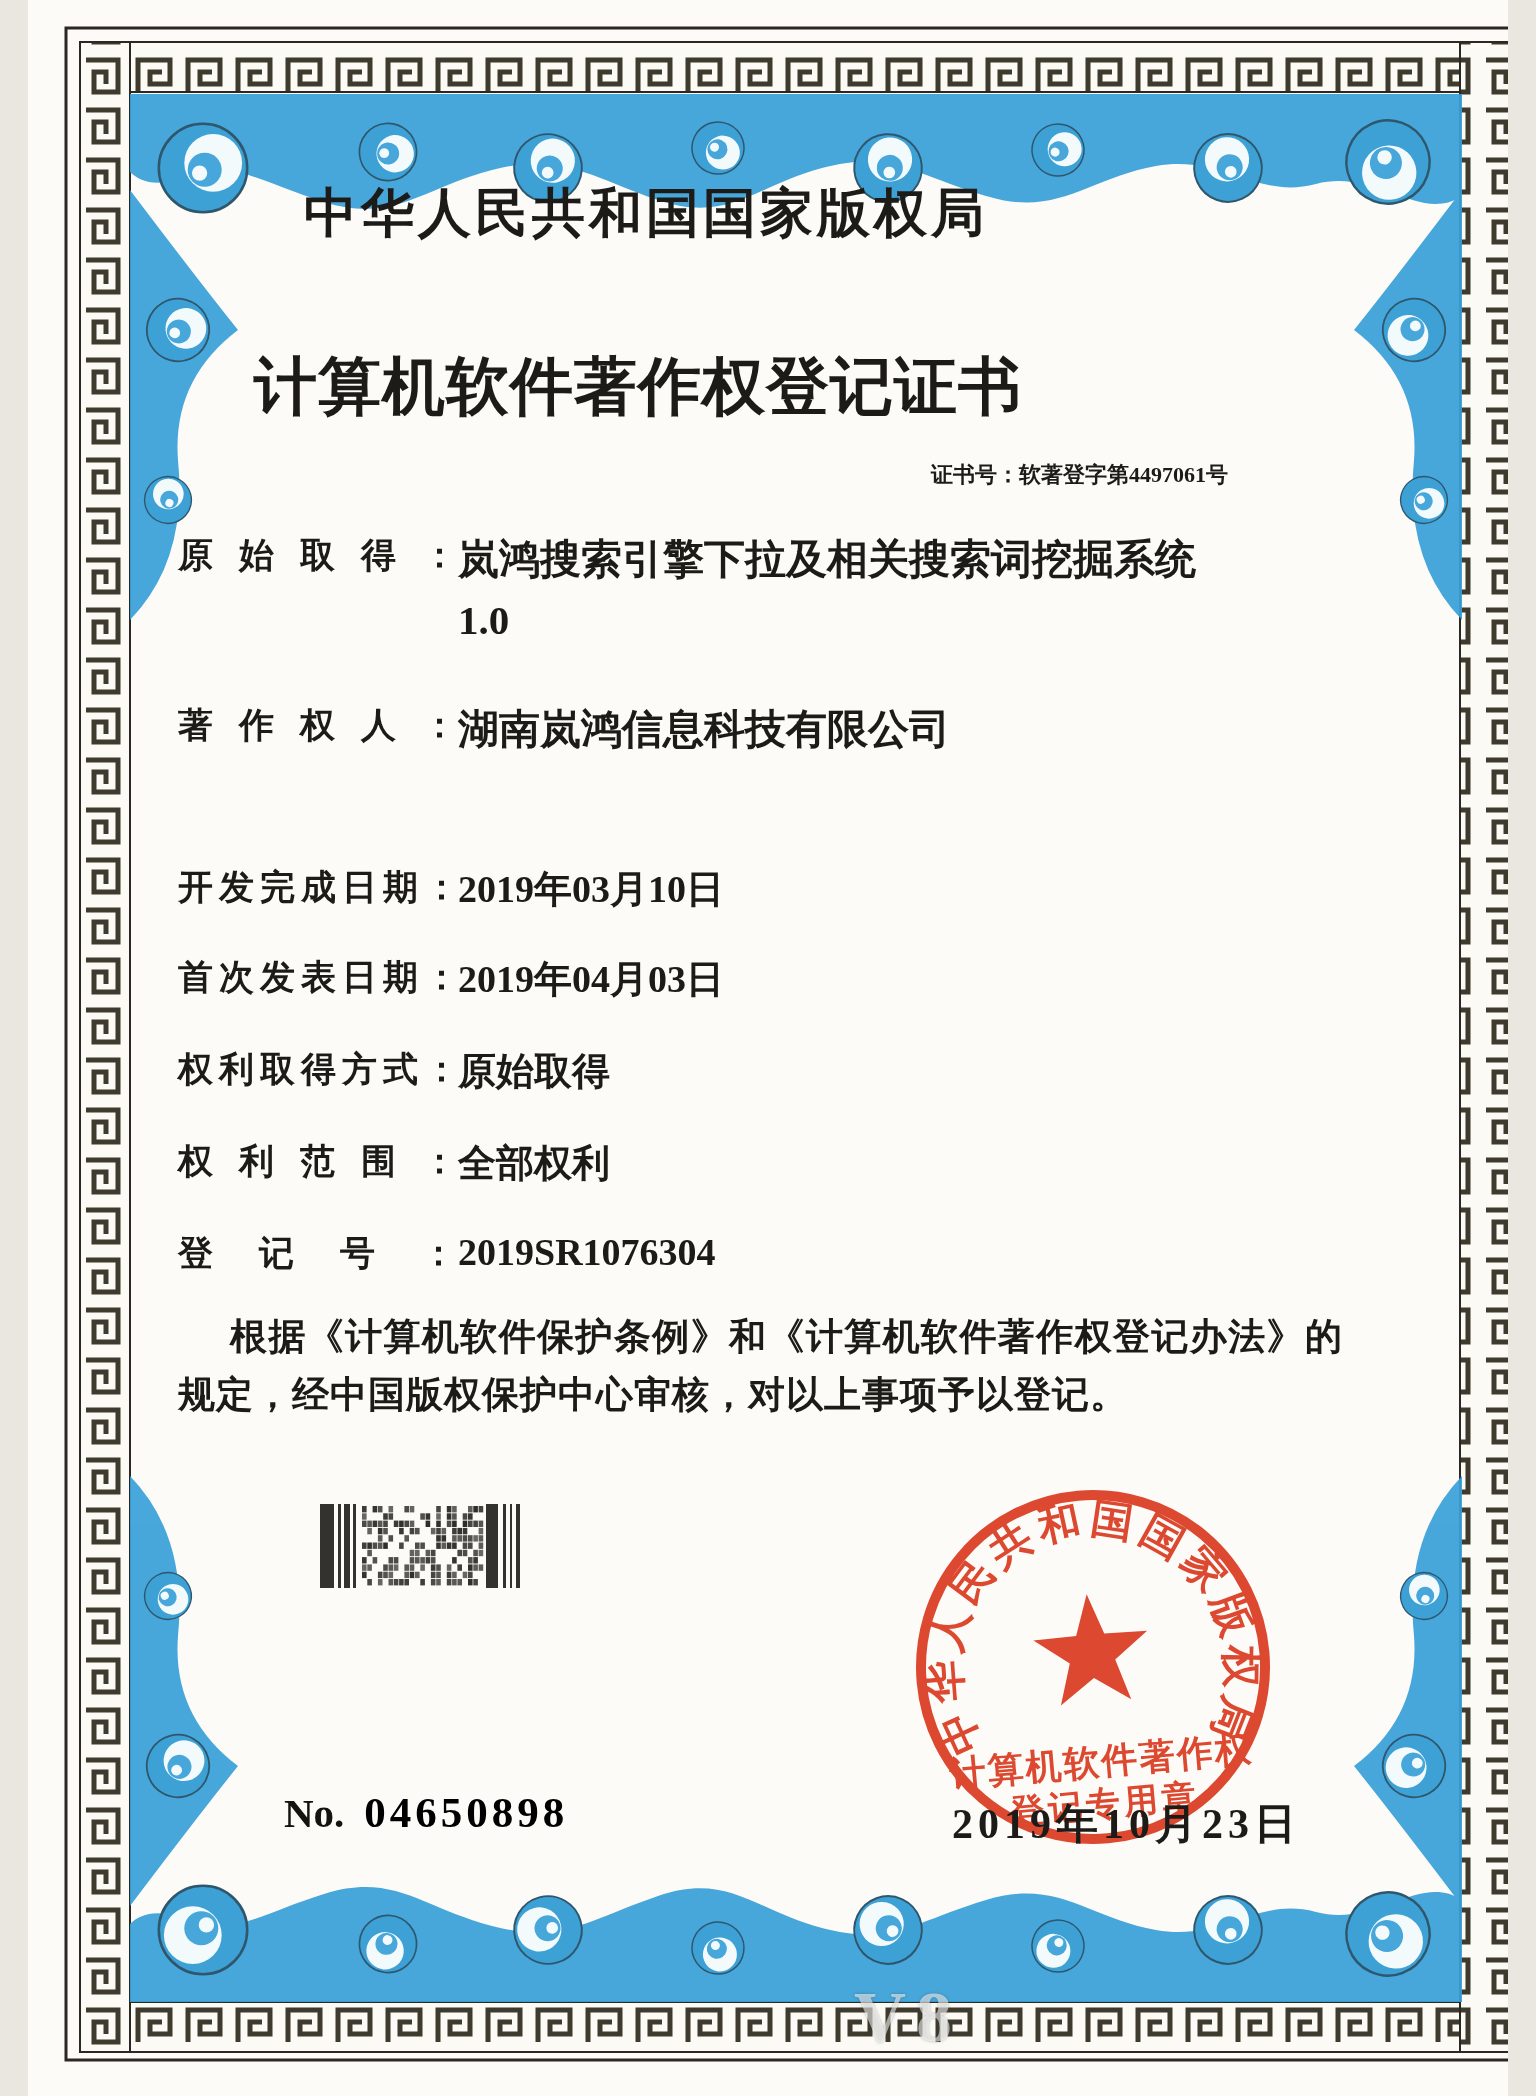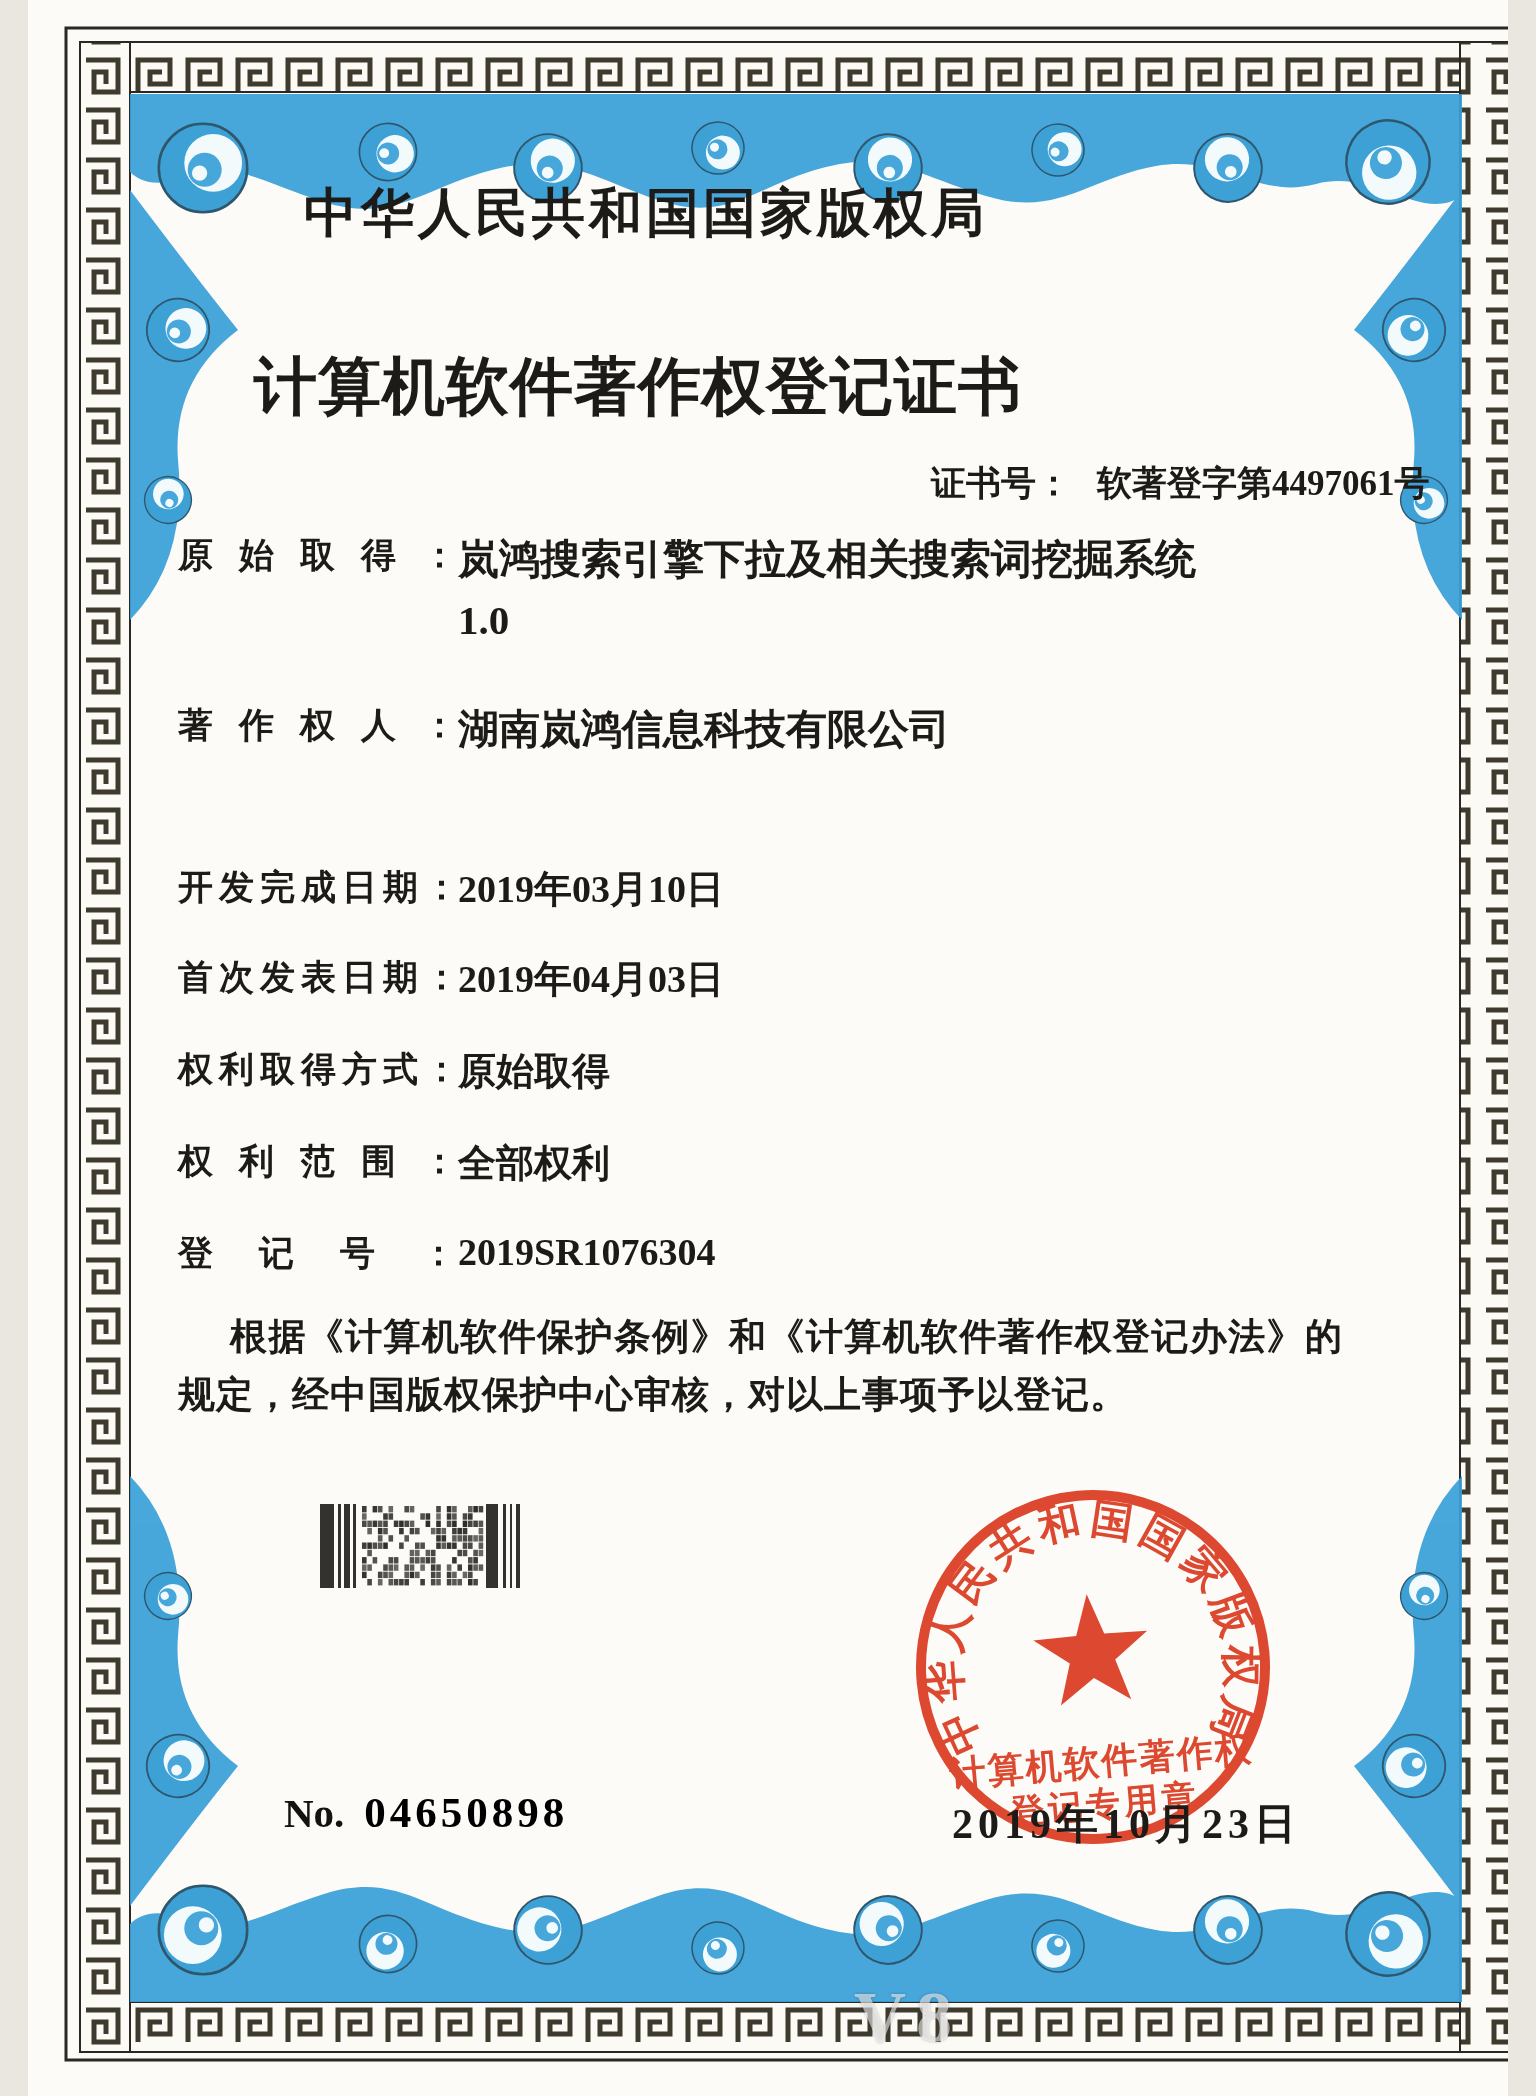--- a/index.html
+++ b/index.html
@@ -7,21 +7,21 @@
     position:relative;width:1480px;height:2096px;margin:0 auto;
     background:#fcfbf7;overflow:hidden;
     font-family:"Liberation Serif","DejaVu Serif",serif;
     color:#1d1b18;
   }
   .abs{position:absolute;}
   svg{display:block;}
   
   .authority{left:276px;top:178px;font-size:53px;font-weight:bold;letter-spacing:4px;white-space:nowrap;}
   .cert-title{left:226px;top:344px;font-size:63px;font-weight:bold;letter-spacing:1px;white-space:nowrap;}
-  .certno{left:903px;top:460px;font-size:35px;font-weight:bold;white-space:nowrap;display:flex;gap:26px;align-items:flex-end;}
+  .certno{left:903px;top:460px;font-size:22px;font-weight:bold;white-space:nowrap;display:flex;align-items:flex-end;}
   
   .lab{position:absolute;left:150px;font-size:35px;font-weight:bold;white-space:nowrap;}
   .val{position:absolute;left:430px;font-size:38px;font-weight:bold;white-space:nowrap;}
   .sp4{letter-spacing:26px;}   
   .sp6{letter-spacing:6px;}    
   .sp3{letter-spacing:46px;}   
   .t0{top:532px}.t0b{top:596px}.t1{top:702px}.t2{top:864px}.t3{top:954px}
   .t4{top:1046px}.t5{top:1138px}.t6{top:1230px}
   .val.big{font-size:41px;}
   

